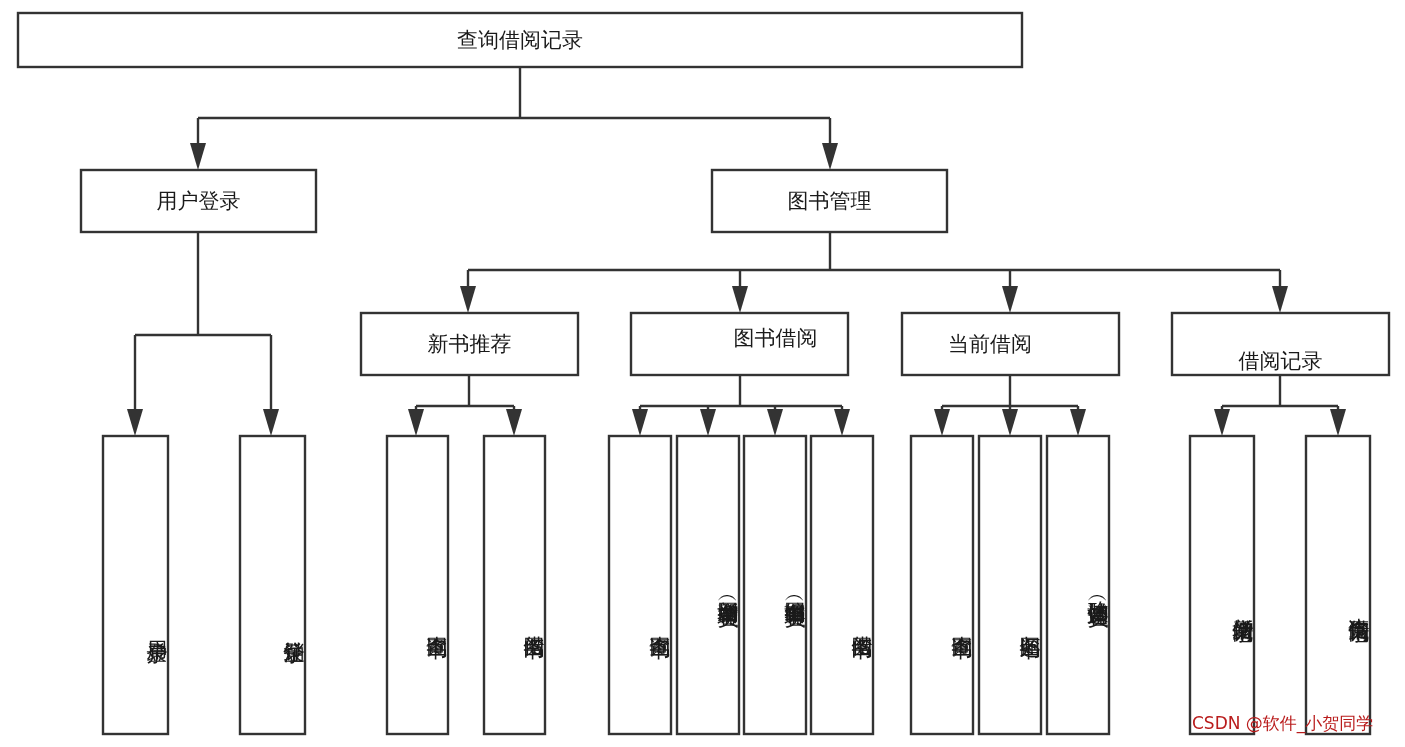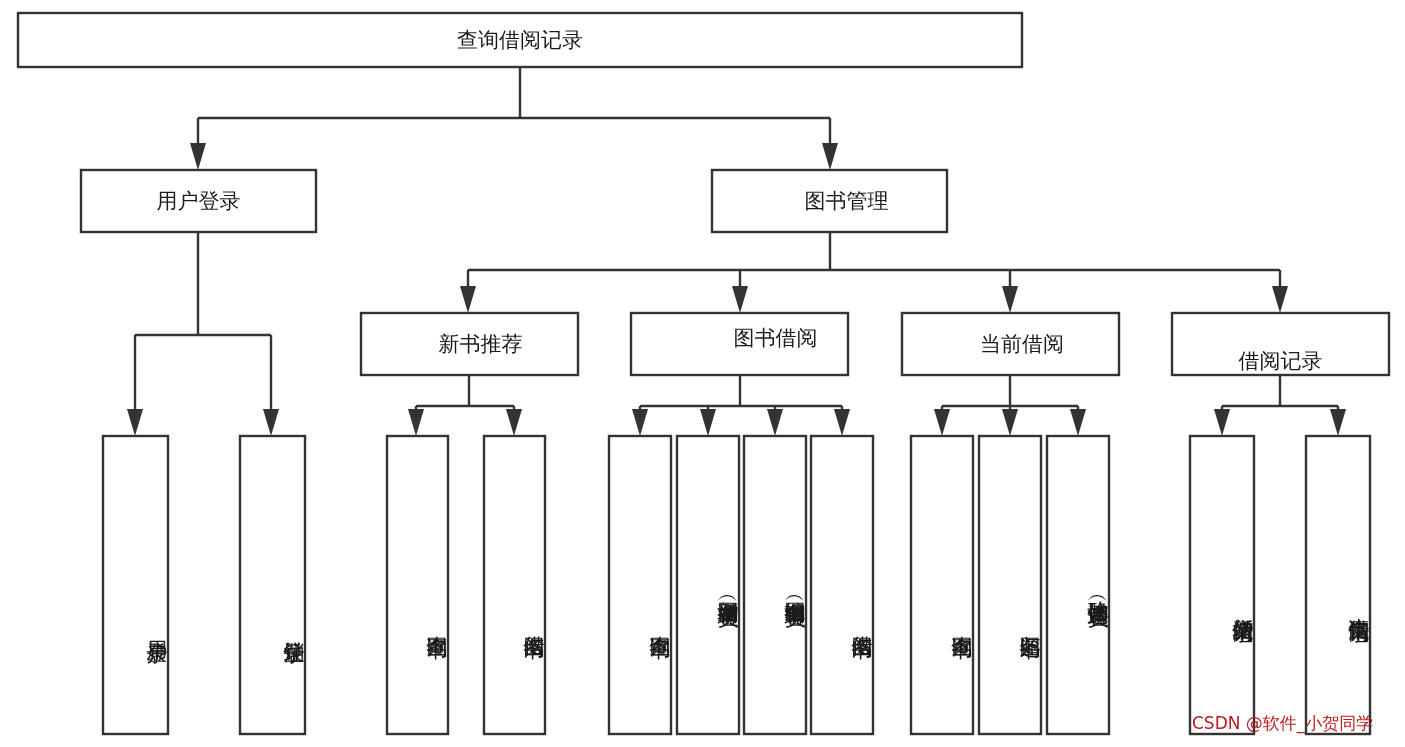--- a/index.html
+++ b/index.html
@@ -169,25 +169,25 @@
     <rect class="node-box" x="1047" y="436" width="62" height="298"></rect>
 
     <rect class="node-box" x="1190" y="436" width="64" height="298"></rect>
     <rect class="node-box" x="1306" y="436" width="64" height="298"></rect>
 
   </svg>
 
   <div class="htext-cell" style="left:18px; top:13px; width:1004px; height:54px;">查询借阅记录</div>
 
   <div class="htext-cell" style="left:81px; top:170px; width:235px; height:62px;">用户登录</div>
-  <div class="htext-cell" style="left:729px; top:170px; width:235px; height:62px;border-radius:9px;">图书管理</div>
-
-  <div class="htext-cell" style="left:361px; top:313px; width:217px; height:62px;padding-left:11px;">新书推荐</div>
+  <div class="htext-cell" style="left:712px; top:170px; width:235px; height:62px;border-radius:9px;">图书管理</div>
+
+  <div class="htext-cell" style="left:361px; top:313px; width:217px; height:62px;">新书推荐</div>
   <div class="htext-cell" style="left:631px; top:313px; width:217px; height:50px;margin-left:36px;">图书借阅</div>
-  <div class="htext-cell" style="left:902px; top:313px; width:240px; height:62px;">当前借阅</div>
+  <div class="htext-cell" style="left:870px; top:313px; width:240px; height:62px;">当前借阅</div>
   <div class="htext-cell" style="left:1172px; top:330px; width:217px; height:62px;">借阅记录</div>
 
   <div class="vtext-cell" style="left:103px; top:517px; width:65px; height:217px;">用户登录</div>
   <div class="vtext-cell" style="left:240px; top:517px; width:65px; height:217px;">注销登录</div>
 
   <div class="vtext-cell" style="left:387px; top:508px; width:61px; height:226px;">查询图书</div>
   <div class="vtext-cell" style="left:484px; top:508px; width:61px; height:226px;">借阅图书</div>
 
   <div class="vtext-cell" style="left:609px; top:508px; width:62px; height:226px;">查询图书</div>
   <div class="vtext-cell" style="left:677px; top:443px; width:62px; height:291px;">新增图书（管理员）</div>

